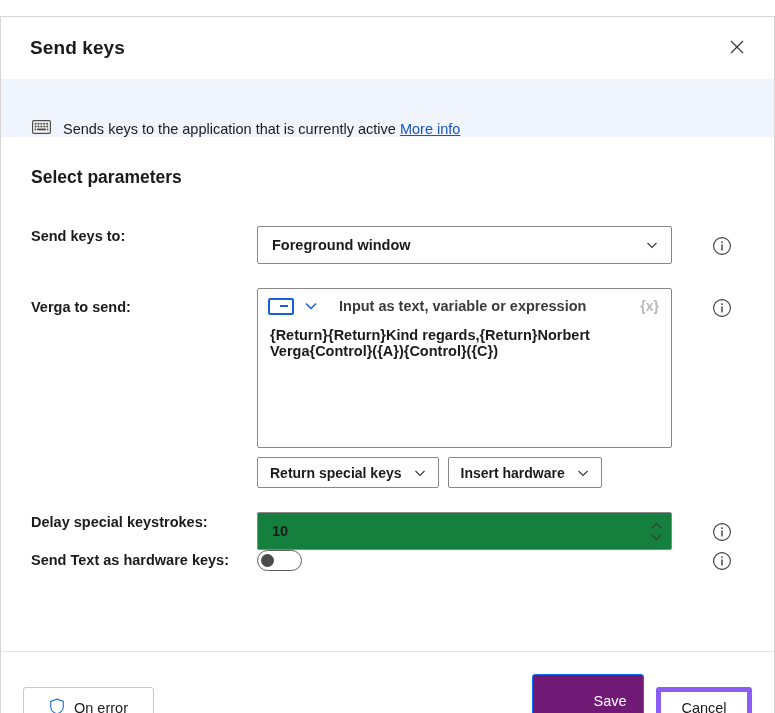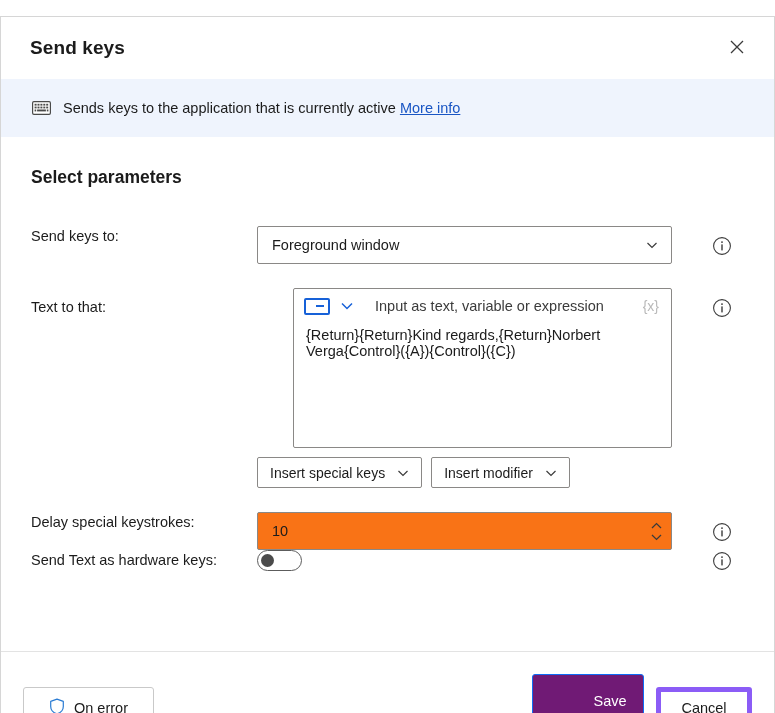--- a/index.html
+++ b/index.html
@@ -54,21 +54,21 @@
     justify-content: center;
     cursor: pointer;
   }
   .close-btn svg { display: block; }
 
   
   .banner {
     flex: 0 0 58px;
     background: #eff4fd;
     display: flex;
-    align-items: center;
+    align-items: flex-end;
     padding-left: 30px;
     box-sizing: border-box;
   }
   .banner-icon {
     width: 20px;
     height: 20px;
     margin-right: 12px;
     display: flex;
     align-items: center;
     justify-content: center;
@@ -96,20 +96,21 @@
     color: #1b1b1b;
     margin-top: 30px;
     margin-bottom: 0;
     font-weight: bold;
   }
 
   .field-row {
     display: flex;
     align-items: flex-start;
     position: relative;
+    font-weight: bold;
   }
   .field-label {
     width: 226px;
     flex: 0 0 226px;
     font-size: 14.5px;
     color: #1b1b1b;
     line-height: 21px;
     box-sizing: border-box;
     padding-right: 8px;
   }
@@ -145,21 +146,20 @@
 
   
   .texteditor {
     border: 1px solid #8a8886;
     border-radius: 2px;
     background: #ffffff;
     height: 160px;
     box-sizing: border-box;
     display: flex;
     flex-direction: column;
-    margin-left: 36px;
   }
   .te-toolbar {
     height: 34px;
     flex: 0 0 34px;
     display: flex;
     align-items: center;
     padding: 0 10px 0 10px;
     box-sizing: border-box;
   }
   .te-mode-icon {
@@ -233,21 +233,21 @@
     color: #1b1b1b;
     cursor: pointer;
     box-sizing: border-box;
   }
 
   
   .spinner {
     height: 38px;
     border: 1px solid #8a8886;
     border-radius: 2px;
-    background: #f97316;
+    background: #15803d;
     display: flex;
     align-items: center;
     box-sizing: border-box;
     padding-left: 14px;
     padding-right: 8px;
     font-size: 14.5px;
     color: #1b1b1b;
     cursor: text;
   }
   .spinner-value { flex: 1 1 auto; }
@@ -405,49 +405,49 @@
       <span class="info-icon" style="top:10px;">
         <svg width="20" height="20" viewBox="0 0 20 20" aria-hidden="true">
           <circle cx="10" cy="10" r="8.4" fill="none" stroke="#3b3b3b" stroke-width="1.1"></circle>
           <circle cx="10" cy="6.1" r="0.95" fill="#3b3b3b"></circle>
           <rect x="9.3" y="8.4" width="1.4" height="6" fill="#3b3b3b"></rect>
         </svg>
       </span>
     </div>
 
     <div class="field-row" style="margin-top:24px;">
-      <div class="field-label" style="padding-top:9px;">Text to that:</div>
+      <div class="field-label" style="padding-top:9px;">Verga to send:</div>
       <div class="field-control">
         <div class="texteditor">
           <div class="te-toolbar">
             <span class="te-mode-icon">
               <span class="dash"></span>
             </span>
             <span class="te-mode-chevron">
               <svg width="16" height="16" viewBox="0 0 16 16" aria-hidden="true">
                 <path d="M3 5.5 L8 10.5 L13 5.5" stroke="#1761d8" stroke-width="1.5" fill="none"></path>
               </svg>
             </span>
             <span class="te-placeholder">Input as text, variable or expression</span>
             <span class="te-varbtn">{x}</span>
           </div>
           <div class="te-content">{Return}{Return}Kind regards,{Return}Norbert Verga{Control}({A}){Control}({C})</div>
         </div>
 
         <div class="btn-row">
           <div class="small-btn">
-            <span>Insert special keys</span>
+            <span>Return special keys</span>
             <span class="chev">
               <svg width="14" height="14" viewBox="0 0 14 14" aria-hidden="true">
                 <path d="M2.5 5 L7 9.5 L11.5 5" stroke="#3b3b3b" stroke-width="1.2" fill="none"></path>
               </svg>
             </span>
           </div>
           <div class="small-btn">
-            <span>Insert modifier</span>
+            <span>Insert hardware</span>
             <span class="chev">
               <svg width="14" height="14" viewBox="0 0 14 14" aria-hidden="true">
                 <path d="M2.5 5 L7 9.5 L11.5 5" stroke="#3b3b3b" stroke-width="1.2" fill="none"></path>
               </svg>
             </span>
           </div>
         </div>
       </div>
       <span class="info-icon" style="top:10px;">
         <svg width="20" height="20" viewBox="0 0 20 20" aria-hidden="true">

